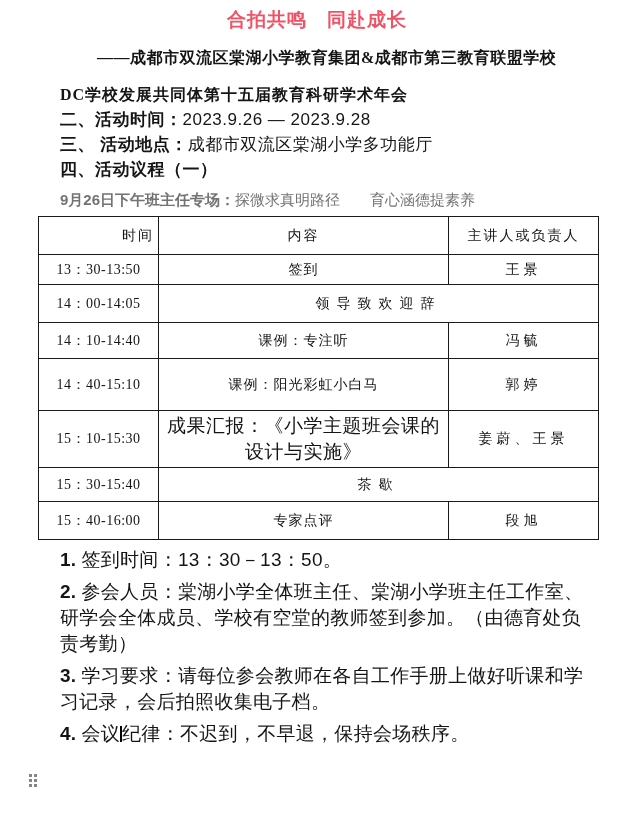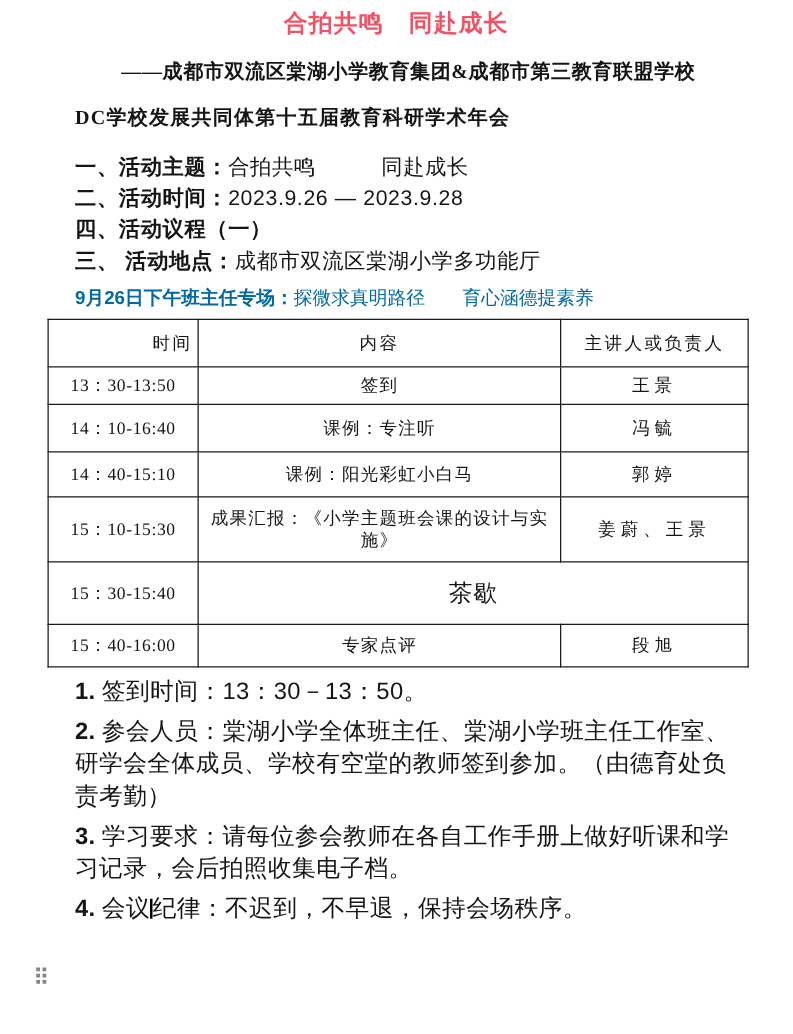--- a/index.html
+++ b/index.html
@@ -17,21 +17,21 @@
   .sub1{margin:15px 0 0 97px;font-size:16px;font-weight:700;line-height:22px;letter-spacing:0.5px;}
   .sub2{margin:15px 0 0 60px;font-size:16px;font-weight:700;line-height:22px;letter-spacing:1px;}
 
   .info{margin:14px 0 0 60px;font-size:17px;line-height:23px;}
   .info .lab{font-weight:700;letter-spacing:0.5px;}
   .info .val{letter-spacing:0.5px;}
   .info.gap1{margin-top:16px;}
   .info.gap2{margin-top:2px;}
 
   .session{margin:8px 0 0 60px;font-size:15px;line-height:21px;}
-  .session .s-prefix{font-weight:700;color:#0369a1;}
+  .session .s-prefix{font-weight:700;color:#737373;}
   .session .s-red{font-weight:400;}
 
   table.agenda{
     border-collapse:collapse;table-layout:fixed;
     width:560px;margin:6px 0 0 38px;
   }
   table.agenda col.c1{width:120px;}
   table.agenda col.c2{width:290px;}
   table.agenda col.c3{width:150px;}
   table.agenda th,table.agenda td{
@@ -77,56 +77,57 @@
 </style>
 </head>
 <body>
 
 <div class="page">
 
   <div class="doc-title" style="color: rgb(239, 83, 102);">合拍共鸣　同赴成长</div>
   <div class="sub1 serif">——成都市双流区棠湖小学教育集团&amp;成都市第三教育联盟学校</div>
   <div class="sub2 serif">DC学校发展共同体第十五届教育科研学术年会</div>
 
-  <div class="info gap1">
-    <span class="lab">一、活动主题：</span><span class="val">合拍共鸣　　　同赴成长</span>
-  </div>
   <div class="info gap2">
     <span class="lab">二、活动时间：</span><span class="val">2023.9.26 — 2023.9.28</span>
   </div>
   <div class="info gap2">
-    <span class="lab">四、活动议程（一）</span><span class="val"></span>
+    <span class="lab">三、 活动地点：</span><span class="val">成都市双流区棠湖小学多功能厅</span>
   </div>
   <div class="info gap2">
-    <span class="lab">三、 活动地点：</span><span class="val">成都市双流区棠湖小学多功能厅</span>
+    <span class="lab">四、活动议程（一）</span><span class="val"></span>
   </div>
 
   <div class="session">
-    <span class="s-prefix">9月26日下午班主任专场：</span><span class="s-red" style="color: #0369a1;">探微求真明路径　　育心涵德提素养</span>
+    <span class="s-prefix">9月26日下午班主任专场：</span><span class="s-red" style="color: #737373;">探微求真明路径　　育心涵德提素养</span>
   </div>
 
   <table class="agenda">
     <colgroup>
         <col class="c1">
         <col class="c2">
         <col class="c3">
       </colgroup>
     <tbody>
         <tr>
       <th class="h-time">时间</th>
       <th>内容</th>
       <th>主讲人或负责人</th>
     </tr>
     <tr>
       <td class="time">13：30-13:50</td>
       <td class="content">签到</td>
       <td class="speaker">王景</td>
     </tr>
     <tr>
-      <td class="time">14：10-16:40</td>
+      <td class="time">14：00-14:05</td>
+      <td class="content merged" colspan="2">领导致欢迎辞</td>
+    </tr>
+    <tr>
+      <td class="time">14：10-14:40</td>
       <td class="content">课例：专注听</td>
       <td class="speaker">冯毓</td>
     </tr>
     <tr>
       <td class="time">14：40-15:10</td>
       <td class="content">课例：阳光彩虹小白马</td>
       <td class="speaker">郭婷</td>
     </tr>
     <tr>
       <td class="time">15：10-15:30</td>

